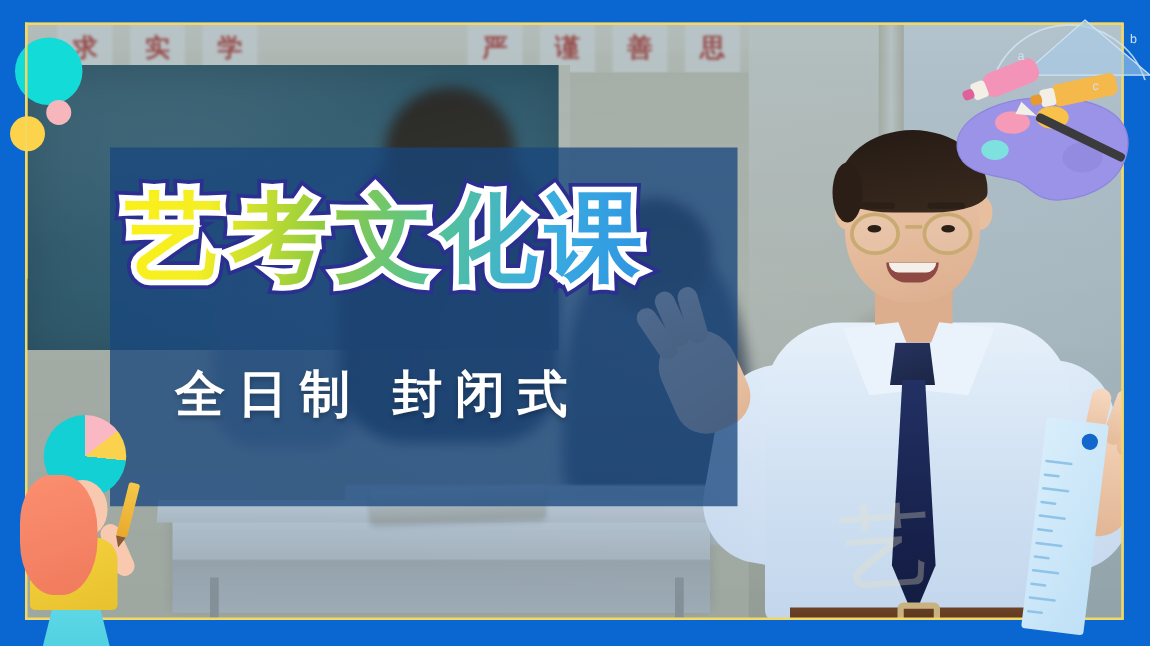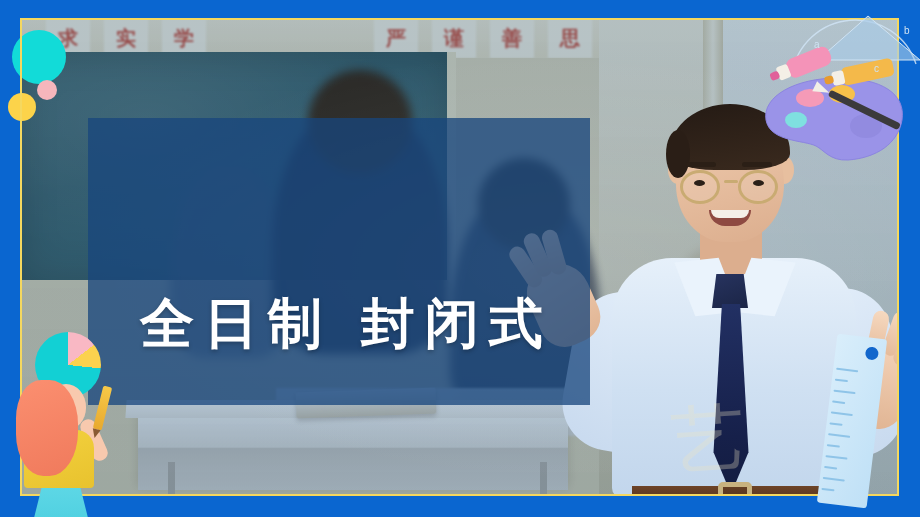--- a/index.html
+++ b/index.html
@@ -212,21 +212,21 @@
   }
   .tl-dark{ color:#2b2f8f; -webkit-text-stroke:15px #2b2f8f; }
   .tl-white{ color:#ffffff; -webkit-text-stroke:9px #ffffff; }
   .tl-fill{
     background:linear-gradient(100deg,#fbf018 0%, #f4ee24 16%, #8ecb3f 38%, #56c394 58%, #3aaee0 78%, #2e92e2 100%);
     -webkit-background-clip:text; background-clip:text; color:transparent;
   }
   .subtitle{
     position:absolute; left:140px; top:288px;
     font-family:"DejaVu Sans","Liberation Sans",sans-serif;
-    font-size:54px; font-weight:700; color:#ffffff; letter-spacing:10px;
+    font-size:40px; font-weight:700; color:#ffffff; letter-spacing:10px;
     text-shadow:0 2px 4px rgba(0,0,0,.25);
     white-space:nowrap;
   }
 
   
   .frame-yellow{
     position:absolute; left:20px; top:18px; width:879px; height:478px;
     border:2px solid #f5d85f; pointer-events:none;
   }
   .frame-blue-l{position:absolute;left:0;top:0;width:20px;height:517px;background:#0a66d0;}
@@ -364,20 +364,25 @@
         <div class="fing" style="left:21px;top:-36px;"></div>
         <div class="fing" style="left:37px;top:-30px;transform:rotate(10deg);"></div>
       </div>
     </div>
 
     <div class="wm">艺</div>
   </div>
 
   <div class="panel"></div>
 
+  <div class="title-stack">
+    <div class="title-layer tl-dark">艺考文化课</div>
+    <div class="title-layer tl-white">艺考文化课</div>
+    <div class="title-layer tl-fill">艺考文化课</div>
+  </div>
 
   <div class="subtitle">全日制 封闭式</div>
 
   <div class="frame-blue-t"></div>
   <div class="frame-blue-b"></div>
   <div class="frame-blue-l"></div>
   <div class="frame-blue-r"></div>
   <div class="frame-yellow"></div>
 
   <div class="c-cyan"></div>

